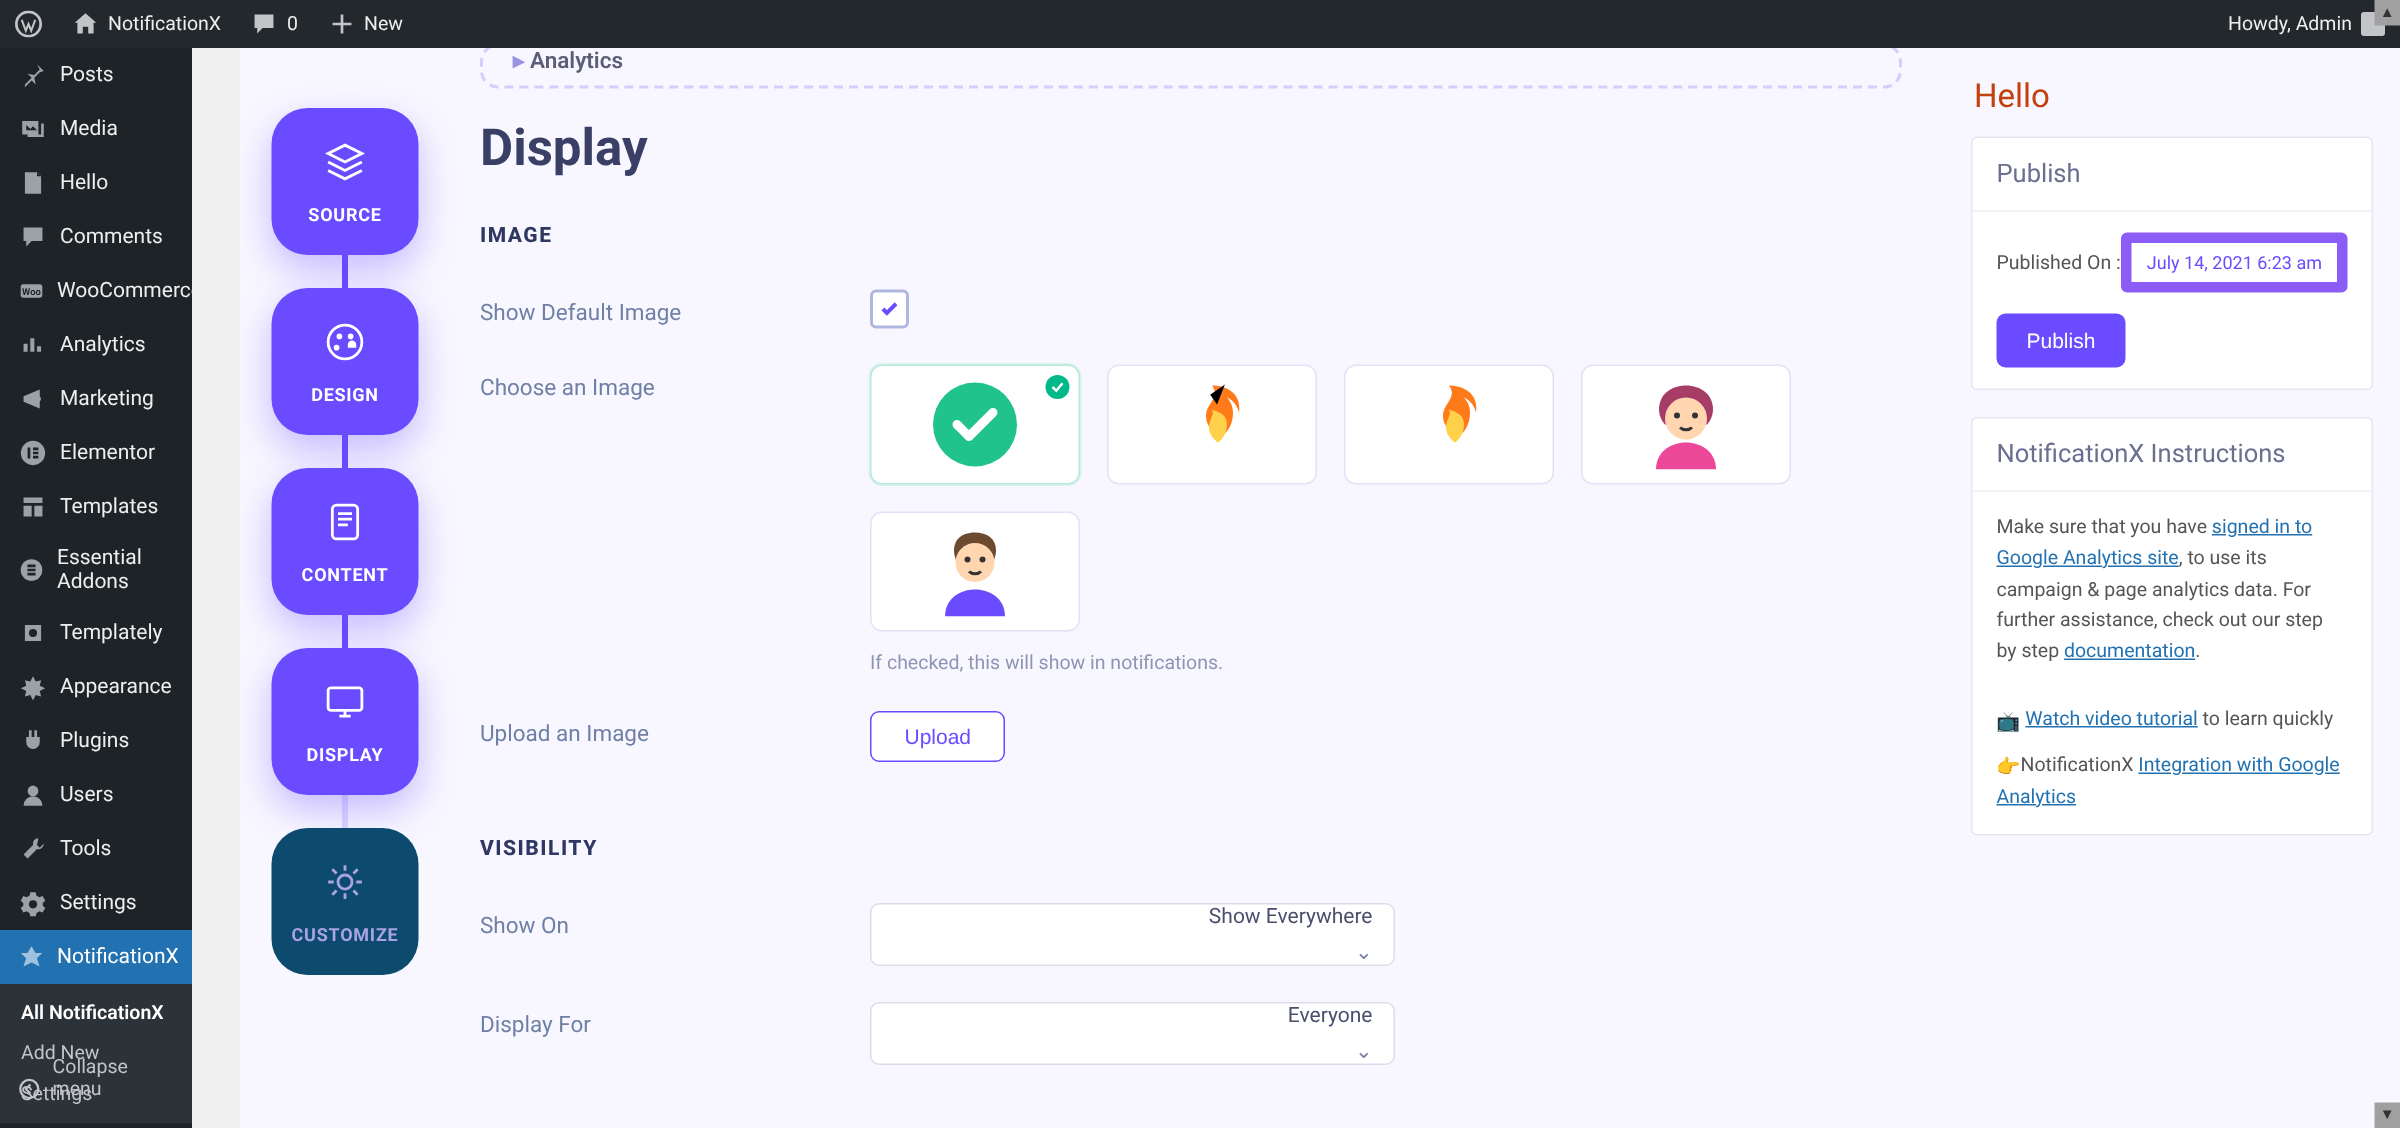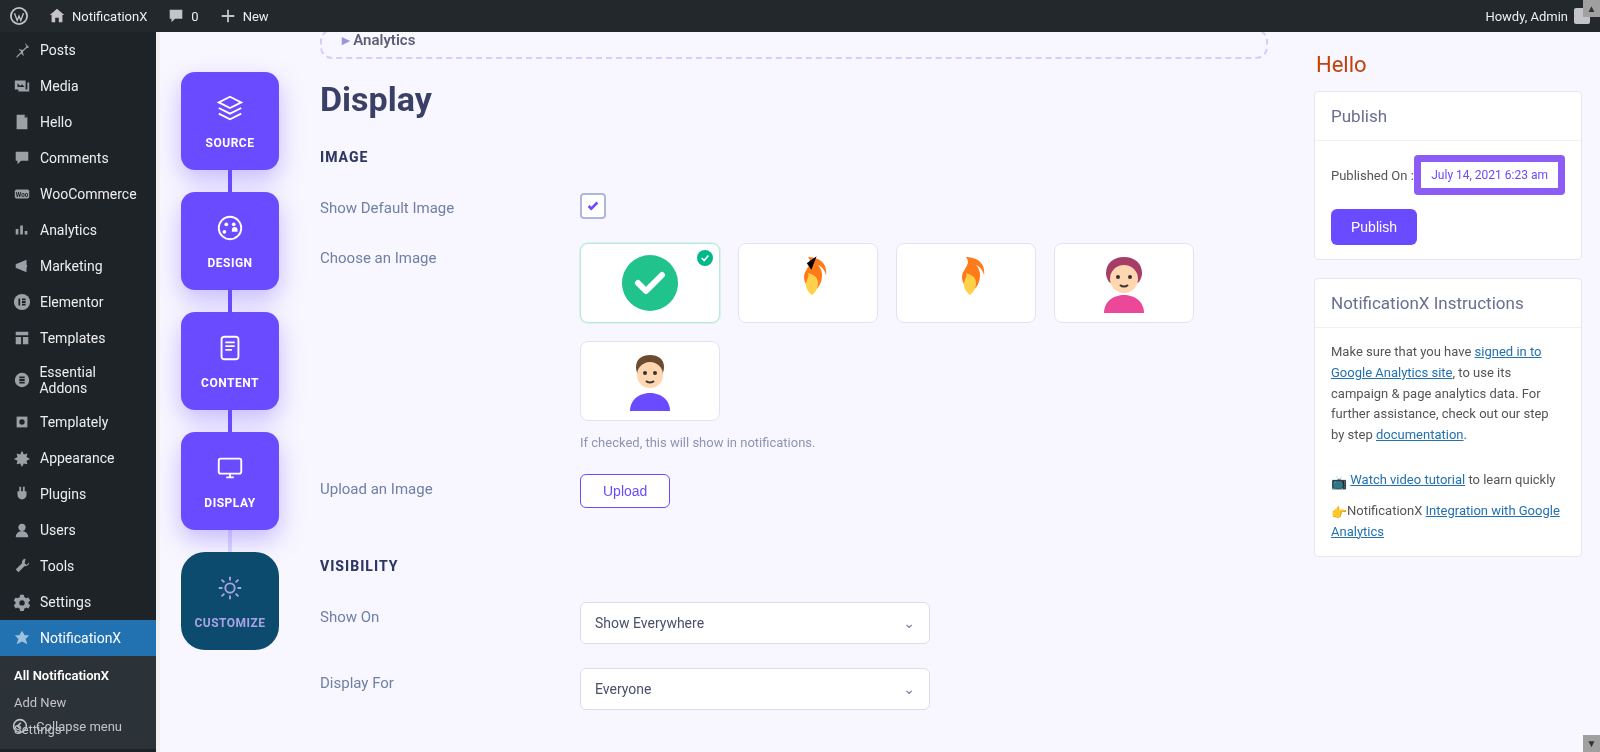--- a/index.html
+++ b/index.html
@@ -24,39 +24,39 @@
   #wp-bar .wb-item{display:flex;align-items:center;gap:6px;padding:0 10px;height:32px;cursor:pointer;color:#eee;}
   #wp-bar .spacer{flex:1;}
   #wp-bar svg{width:18px;height:18px;fill:#c3c4c7;}
   #wp-bar .avatar-box{width:16px;height:16px;background:#c3c4c7;border-radius:2px;}
   
   .scroll-arrow{width:17px;height:17px;background:#a0a0a0;display:flex;align-items:center;justify-content:center;color:#333;font-size:10px;}
   .scroll-arrow.top{position:fixed;top:0;right:0;z-index:120;}
   .scroll-arrow.bot{position:fixed;bottom:0;right:0;z-index:120;}
 
   
-  #wp-sidebar{position:fixed;top:32px;left:0;bottom:0;width:156px;background:var(--wp-sidebar);color:#c3c4c7;font-size:14px;overflow:hidden;}
+  #wp-sidebar{position:fixed;top:32px;left:0;bottom:0;width:128px;background:var(--wp-sidebar);color:#c3c4c7;font-size:14px;overflow:hidden;}
   #wp-sidebar .menu-item{display:flex;align-items:center;gap:8px;padding:8px 12px;cursor:pointer;color:#eee;}
   #wp-sidebar .menu-item.active{background:var(--wp-active);color:#fff;position:relative;}
   #wp-sidebar .menu-item.active:after{content:"";position:absolute;right:-8px;top:50%;margin-top:-8px;border:8px solid transparent;border-right-color:#f8f7ff;}
   #wp-sidebar .menu-item .mi-icon{width:20px;height:20px;display:inline-flex;align-items:center;justify-content:center;}
   #wp-sidebar .menu-item .mi-icon svg{width:18px;height:18px;fill:rgba(240,246,252,.6);}
   #wp-sidebar .submenu{background:#2c3338;padding:6px 0;}
   #wp-sidebar .submenu .sitem{padding:6px 4px 6px 14px;font-size:13px;color:#c3c4c7;cursor:pointer;}
   #wp-sidebar .submenu .sitem.active{color:#fff;font-weight:600;}
   #wp-sidebar .collapse{position:absolute;bottom:10px;left:0;right:0;padding:8px 12px;display:flex;align-items:flex-end;gap:8px;color:#c3c4c7;font-size:13px;cursor:pointer;}
   #wp-sidebar .collapse svg{width:16px;height:16px;fill:#c3c4c7;}
 
   
   #workspace{position:fixed;top:32px;left:160px;right:0;bottom:0;display:flex;overflow:hidden;background:var(--panel-bg);}
 
   
   #wizard{width:110px;padding:40px 15px 20px 15px;display:flex;flex-direction:column;align-items:center;gap:0;}
   .step{width:98px;height:98px;border-radius:24px;display:flex;flex-direction:column;align-items:center;justify-content:center;gap:10px;color:#fff;font-weight:700;font-size:12px;letter-spacing:.5px;position:relative;}
-  .step.active{background:var(--purple);box-shadow:0 10px 25px rgba(106,75,255,.35);border-radius:14px;}
+  .step.active{background:var(--purple);box-shadow:0 10px 25px rgba(106,75,255,.35);}
   .step.inactive{background:#0c4a6e;color:#a9a3e5;}
   .step svg{width:30px;height:30px;fill:currentColor;}
   .step-connector{width:4px;height:22px;background:var(--purple);}
   .step-connector.muted{background:#dcd8fb;}
 
   
   #main{flex:1;padding:30px 40px 20px 20px;overflow:auto;}
   h1.page-title{font-size:34px;font-weight:700;color:var(--text);margin:0 0 30px 0;}
   #analytics-crumb{border:2px dashed #d1cffb;border-radius:12px;padding:0px 20px 8px 20px;margin:-33px 0 20px 0;color:#5b5e76;font-size:15px;font-weight:600;position:relative;top:0;background:rgba(255,255,255,0);}
   #analytics-crumb span:before{content:"▸ ";color:#9a93e3;}
@@ -71,21 +71,21 @@
 
   .img-grid{display:flex;gap:18px;flex-wrap:wrap;max-width:660px;}
   .img-card{width:138px;height:78px;border:1px solid #e3e1f6;border-radius:8px;background:#fff;display:flex;align-items:center;justify-content:center;position:relative;cursor:pointer;}
   .img-card.sel{border:1px solid #bce7da;box-shadow:0 0 0 1px #d7f3ec;}
   .sel-badge{position:absolute;top:6px;right:6px;width:16px;height:16px;border-radius:50%;background:var(--selected);display:flex;align-items:center;justify-content:center;}
   .sel-badge svg{width:10px;height:10px;fill:#fff;}
   .hint{color:#8e94b3;font-size:13px;margin-top:14px;}
 
   .btn-outline{border:1px solid var(--purple);color:var(--purple);background:#fff;border-radius:6px;padding:8px 22px;font-size:14px;cursor:pointer;}
 
-  .select{width:320px;height:40px;border:1px solid #dedceb;border-radius:6px;background:#fff;display:flex;align-items:center;padding:0 14px;justify-content:space-between;color:#4a4f6d;font-size:14px;cursor:pointer;}
+  .select{width:320px;height:40px;border:1px solid #dedceb;border-radius:6px;background:#fff;display:flex;align-items:flex-end;padding:0 14px;justify-content:space-between;color:#4a4f6d;font-size:14px;cursor:pointer;flex-direction:column;}
   .select .caret{color:#7b81a5;}
 
   
   #rightcol{width:268px;padding:0 18px 18px 6px;overflow:auto;}
   .metabox{background:#fff;border:1px solid #e5e7f0;border-radius:4px;margin-bottom:18px;}
   .metabox .mb-title{padding:14px 16px;font-size:17px;color:#6a6f90;border-bottom:1px solid #eef0f8;}
   .metabox .mb-body{padding:14px 16px;font-size:13px;color:#555;}
   .pub-row{display:flex;align-items:center;justify-content:space-between;margin-bottom:14px;font-size:13px;}
   .pub-date{border:7px solid #8b5cf6;border-radius:4px;padding:6px 10px;color:#6a4bff;font-size:12px;}
   .btn-purple{background:var(--publish);color:#fff;border:none;border-radius:6px;padding:10px 20px;font-size:14px;cursor:pointer;}

